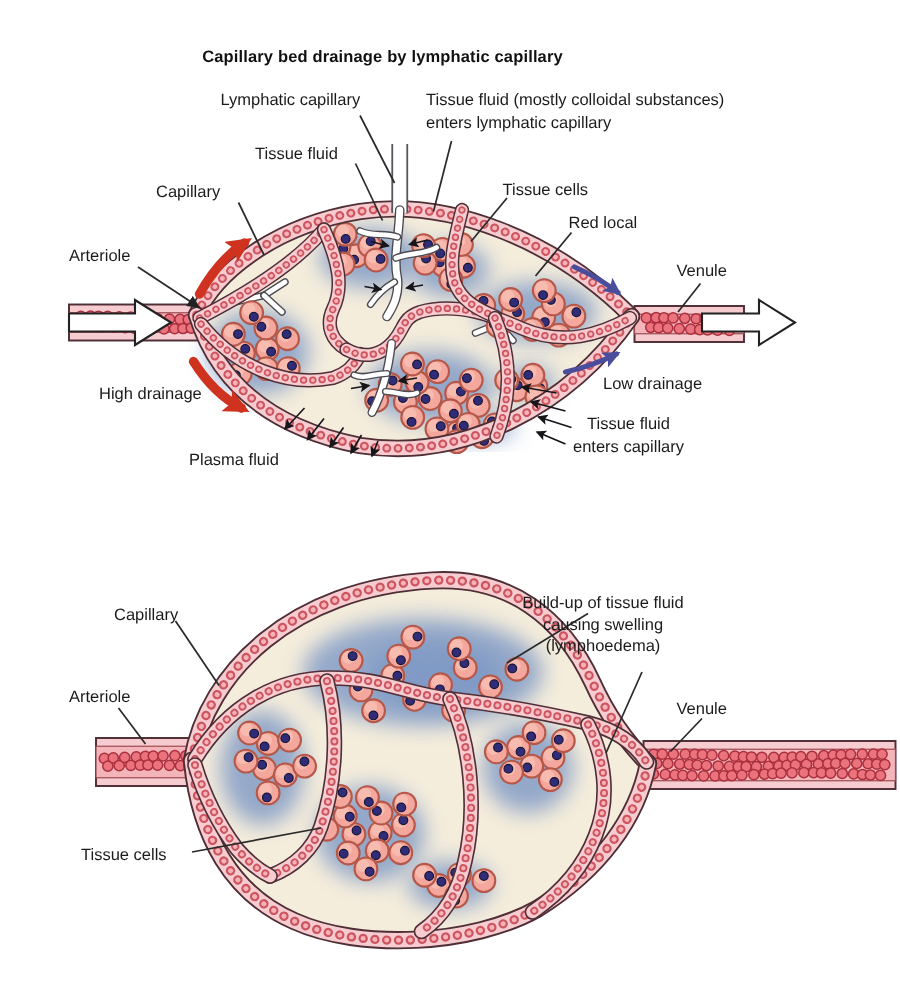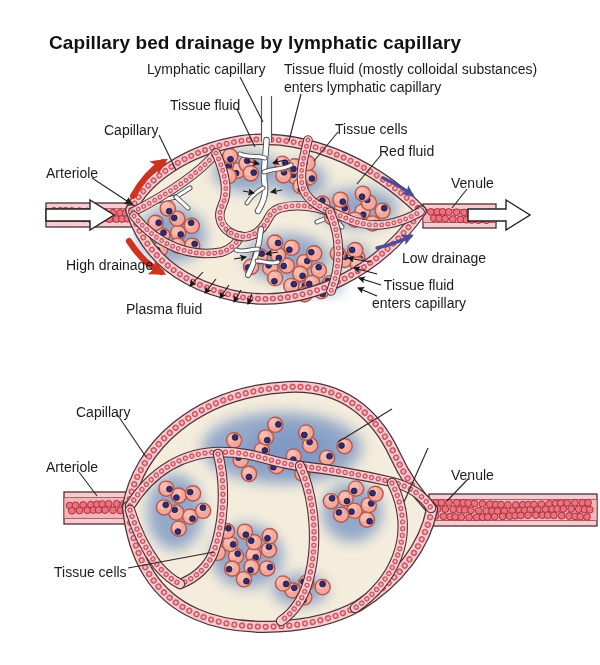--- a/index.html
+++ b/index.html
@@ -1,21 +1,21 @@
 <!DOCTYPE html>
 <html style="--wall_outline: #4f2e36; --wall_fill: #f6ccd0; --wall_cell_outline: #cc5560; --wall_cell_fill: #f6b2b7; --lumen: #f3b4ba; --red_cell: #ea737d; --red_cell_outline: #ab2f3d; --tissue_cell: #f4a79c; --tissue_cell_highlight: #f9c9bd; --tissue_cell_outline: #b5584a; --nucleus: #312c77; --fluid_blue: #7c97c5; --interstitium: #f5eddc; --lymph_white: #ffffff; --arrow_red: #cf3320; --arrow_blue: #4a4d9c; --text: #1b1b1b;"><head>
 <meta charset="utf-8">
 <style>
   html,body{margin:0;padding:0;background:#fff;}
   .stage{position:relative;width:600px;height:665px;background:#fff;
          font-family:"Liberation Sans",sans-serif;overflow:hidden;}
   .stage svg{position:absolute;left:0;top:0;}
   .ttl{position:absolute;left:0;width:510px;text-align:center;font-weight:bold;
-       font-size:19px;color:#111;letter-spacing:.1px;}
-  .lbl{position:absolute;font-size:14px;color:var(--text,#1b1b1b);
+       font-size:11px;color:#111;letter-spacing:.1px;}
+  .lbl{position:absolute;font-size:11px;color:var(--text,#1b1b1b);
        white-space:pre-line;line-height:1.32;}
   .c{text-align:center;}
 </style>
 </head>
 <body>
 
 <div class="stage">
 
   <svg id="art" width="600" height="665" viewBox="0 0 600 665">
     <defs>
@@ -627,26 +627,29 @@
     </svg>
 
   <div class="ttl" style="top:32px">Capillary bed drainage by lymphatic capillary</div>
 
   <div class="lbl" style="left:147px;top:60px">Lymphatic capillary</div>
   <div class="lbl" style="left:284px;top:60px">Tissue fluid (mostly colloidal substances)
 enters lymphatic capillary</div>
   <div class="lbl" style="left:170px;top:96px">Tissue fluid</div>
   <div class="lbl" style="left:104px;top:121px">Capillary</div>
   <div class="lbl" style="left:335px;top:120px">Tissue cells</div>
-  <div class="lbl" style="left:379px;top:142px">Red fluid</div>
+  <div class="lbl" style="left:379px;top:142px">Red local</div>
   <div class="lbl" style="left:46px;top:164px">Arteriole</div>
   <div class="lbl" style="left:451px;top:174px">Venule</div>
   <div class="lbl" style="left:66px;top:256px">High drainage</div>
   <div class="lbl" style="left:402px;top:249px">Low drainage</div>
   <div class="lbl" style="left:126px;top:300px">Plasma fluid</div>
   <div class="lbl c" style="left:360px;top:276px;width:118px">Tissue fluid
 enters capillary</div>
 
   <div class="lbl" style="left:76px;top:403px">Capillary</div>
+  <div class="lbl c" style="left:336px;top:395px;width:132px">Build-up of tissue fluid
+causing swelling
+(lymphoedema)</div>
   <div class="lbl" style="left:46px;top:458px">Arteriole</div>
   <div class="lbl" style="left:451px;top:466px">Venule</div>
   <div class="lbl" style="left:54px;top:563px">Tissue cells</div>
 </div>
 
 </body></html>

